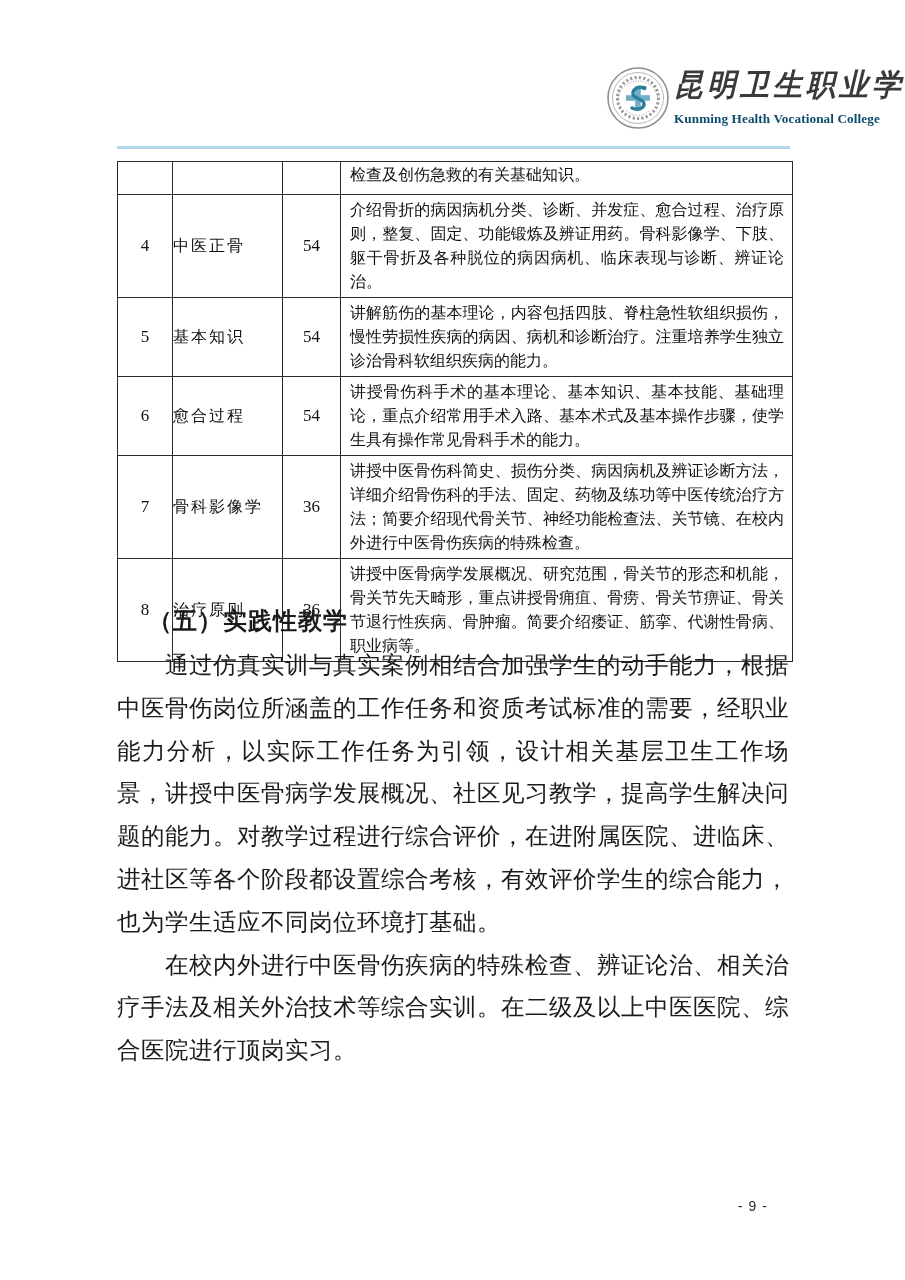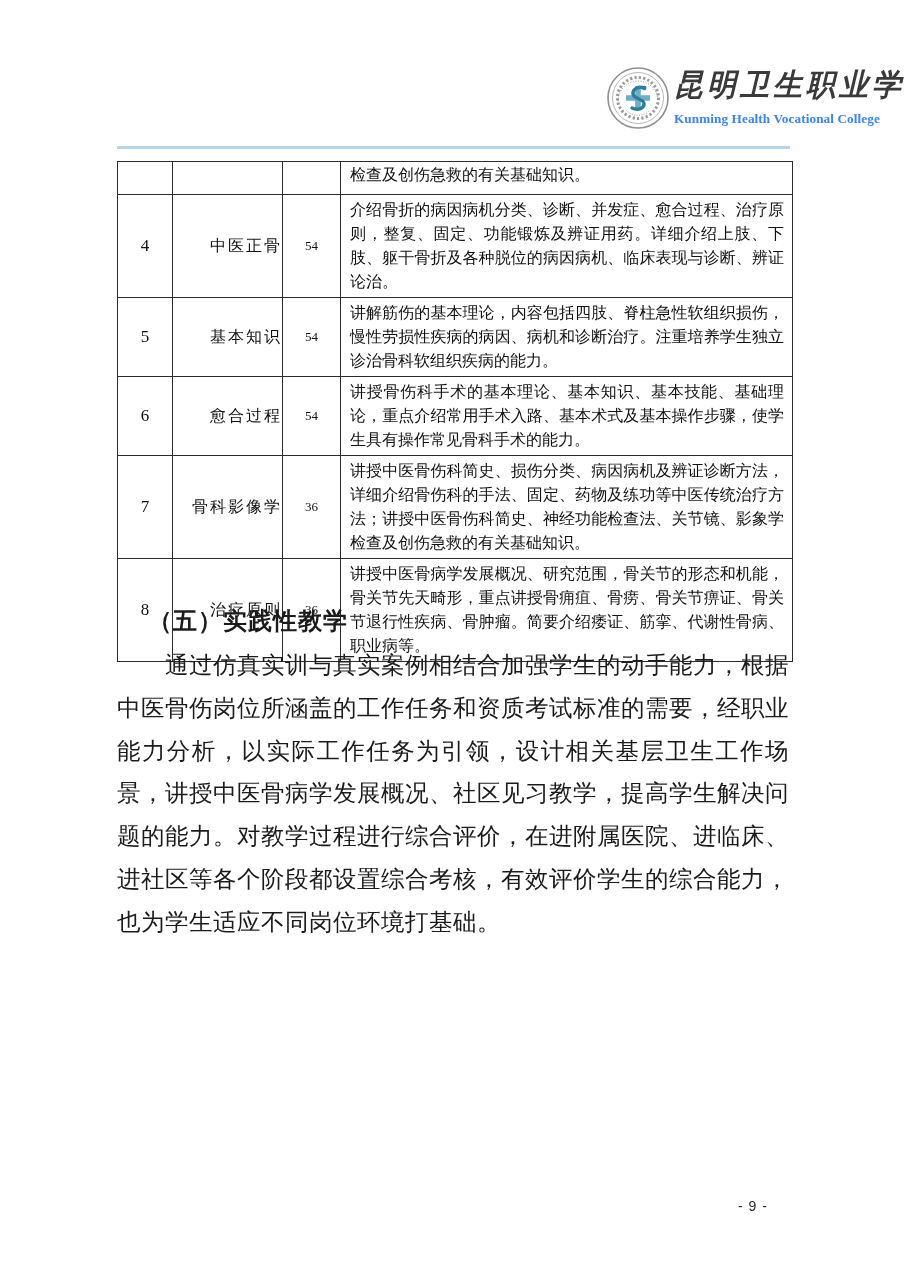--- a/index.html
+++ b/index.html
@@ -17,40 +17,40 @@
   .logo-group { position: absolute; top: 64px; left: 606px; width: 280px; height: 72px; }
   .seal { position: absolute; top: 2px; left: 0; width: 64px; height: 64px; }
   .name-block { position: absolute; left: 68px; top: 2px; width: 212px; }
   .name-zh {
     font-size: 29px; font-weight: bold; font-style: italic;
     letter-spacing: 4px; color: #3a3a3a; white-space: nowrap;
     transform: scaleY(1.05);
   }
   .name-en {
     margin-top: 5px; font-size: 13.2px; font-weight: bold;
-    color: #3b82f6; letter-spacing: 0.1px; white-space: nowrap;
+    color: #0c4a6e; letter-spacing: 0.1px; white-space: nowrap;
   }
   .header-rule {
     position: absolute; top: 146px; left: 117px;
     width: 673px; height: 3px; background: #b3d7ea;
   }
 
   
   .course-table {
     position: absolute; top: 161px; left: 117px;
     width: 675px; border-collapse: collapse; table-layout: fixed;
     font-size: 16px; color: #111;
   }
   .course-table td {
     border: 1px solid #2b2b2b;
     vertical-align: middle;
   }
   .col-num   { width: 55px;  text-align: center; font-size: 17px; }
-  .col-name  { width: 110px; text-align: right; letter-spacing: 2px; }
-  .col-hours { width: 58px;  text-align: center; font-size: 13px; }
+  .col-name  { width: 110px; text-align: left; letter-spacing: 2px; }
+  .col-hours { width: 58px;  text-align: center; font-size: 17px; }
   .col-desc  { width: 452px; text-align: justify; padding: 3px 8px 3px 9px; line-height: 24px; }
   .tr0 { height: 28px; } .tr0 .col-desc { padding-top: 1px; padding-bottom: 7px; }
   .tr1 { height: 73px; }
   .tr2 { height: 72px; }
   .tr3 { height: 72px; }
   .tr4 { height: 91px; }
   .tr5 { height: 96px; }
 
   
   .content {
@@ -103,49 +103,50 @@
       <tr class="tr0">
         <td class="col-num"></td>
         <td class="col-name"></td>
         <td class="col-hours"></td>
         <td class="col-desc">检查及创伤急救的有关基础知识。</td>
       </tr>
       <tr class="tr1">
         <td class="col-num">4</td>
         <td class="col-name">中医正骨</td>
         <td class="col-hours">54</td>
-        <td class="col-desc">介绍骨折的病因病机分类、诊断、并发症、愈合过程、治疗原则，整复、固定、功能锻炼及辨证用药。详细介绍上肢、下肢、躯干骨折及各种脱位的病因病机、临床表现与诊断、辨证论治。</td>
+        <td class="col-desc">介绍骨折的病因病机分类、诊断、并发症、愈合过程、治疗原则，整复、固定、功能锻炼及辨证用药。骨科影像学、下肢、躯干骨折及各种脱位的病因病机、临床表现与诊断、辨证论治。</td>
       </tr>
       <tr class="tr2">
         <td class="col-num">5</td>
         <td class="col-name">基本知识</td>
         <td class="col-hours">54</td>
         <td class="col-desc">讲解筋伤的基本理论，内容包括四肢、脊柱急性软组织损伤，慢性劳损性疾病的病因、病机和诊断治疗。注重培养学生独立诊治骨科软组织疾病的能力。</td>
       </tr>
       <tr class="tr3">
         <td class="col-num">6</td>
         <td class="col-name">愈合过程</td>
         <td class="col-hours">54</td>
         <td class="col-desc">讲授骨伤科手术的基本理论、基本知识、基本技能、基础理论，重点介绍常用手术入路、基本术式及基本操作步骤，使学生具有操作常见骨科手术的能力。</td>
       </tr>
       <tr class="tr4">
         <td class="col-num">7</td>
         <td class="col-name">骨科影像学</td>
         <td class="col-hours">36</td>
-        <td class="col-desc">讲授中医骨伤科简史、损伤分类、病因病机及辨证诊断方法，详细介绍骨伤科的手法、固定、药物及练功等中医传统治疗方法；讲授中医骨伤科简史、神经功能检查法、关节镜、影象学检查及创伤急救的有关基础知识。</td>
+        <td class="col-desc">讲授中医骨伤科简史、损伤分类、病因病机及辨证诊断方法，详细介绍骨伤科的手法、固定、药物及练功等中医传统治疗方法；简要介绍现代骨关节、神经功能检查法、关节镜、在校内外进行中医骨伤疾病的特殊检查。</td>
       </tr>
       <tr class="tr5">
         <td class="col-num">8</td>
         <td class="col-name">治疗原则</td>
         <td class="col-hours">36</td>
         <td class="col-desc">讲授中医骨病学发展概况、研究范围，骨关节的形态和机能，骨关节先天畸形，重点讲授骨痈疽、骨痨、骨关节痹证、骨关节退行性疾病、骨肿瘤。简要介绍痿证、筋挛、代谢性骨病、职业病等。</td>
       </tr>
     </tbody>
   </table>
 
   <div class="content">
     <div class="section-heading">（五）实践性教学</div>
     <p>通过仿真实训与真实案例相结合加强学生的动手能力，根据中医骨伤岗位所涵盖的工作任务和资质考试标准的需要，经职业能力分析，以实际工作任务为引领，设计相关基层卫生工作场景，讲授中医骨病学发展概况、社区见习教学，提高学生解决问题的能力。对教学过程进行综合评价，在进附属医院、进临床、进社区等各个阶段都设置综合考核，有效评价学生的综合能力，也为学生适应不同岗位环境打基础。</p>
+    <p>在校内外进行中医骨伤疾病的特殊检查、辨证论治、相关治疗手法及相关外治技术等综合实训。在二级及以上中医医院、综合医院进行顶岗实习。</p>
   </div>
 
   <div class="page-number">- 9 -</div>
 
 </div>
 
 </body></html>

